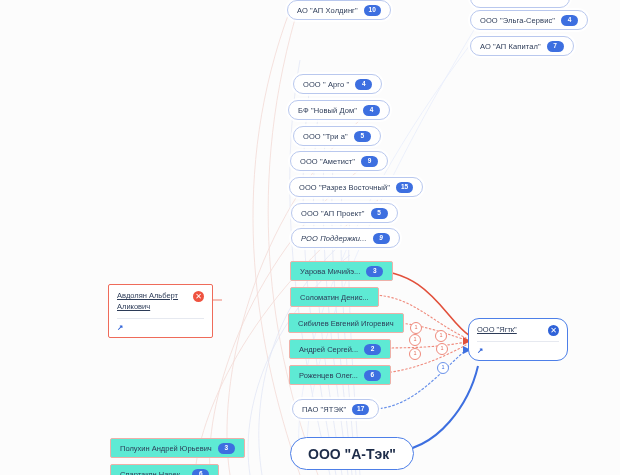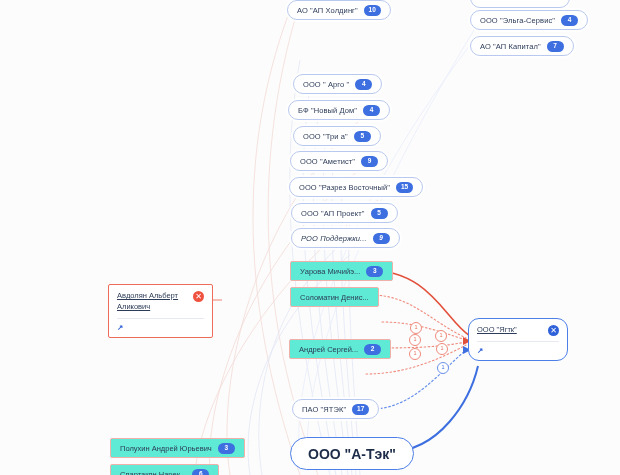--- a/index.html
+++ b/index.html
@@ -276,26 +276,33 @@
 
   <div class="rect" style="left:290px; top:261px;">
     <span class="lbl">Уарова Мичийэ...</span>
     <span class="badge">3</span>
   </div>
 
   <div class="rect" style="left:290px; top:287px;">
     <span class="lbl">Соломатин Денис...</span>
   </div>
 
+  <div class="rect" style="left:288px; top:313px;">
+    <span class="lbl">Сибилев Евгений Игоревич</span>
+  </div>
 
   <div class="rect" style="left:289px; top:339px;">
     <span class="lbl">Андрей Сергей...</span>
     <span class="badge">2</span>
   </div>
 
+  <div class="rect" style="left:289px; top:365px;">
+    <span class="lbl">Роженцев Олег...</span>
+    <span class="badge">6</span>
+  </div>
 
   <div class="rect" style="left:110px; top:438px;">
     <span class="lbl">Полухин Андрей Юрьевич</span>
     <span class="badge">3</span>
   </div>
 
   <div class="rect" style="left:110px; top:464px;">
     <span class="lbl">Спартакян Нарек...</span>
     <span class="badge">6</span>
   </div>

